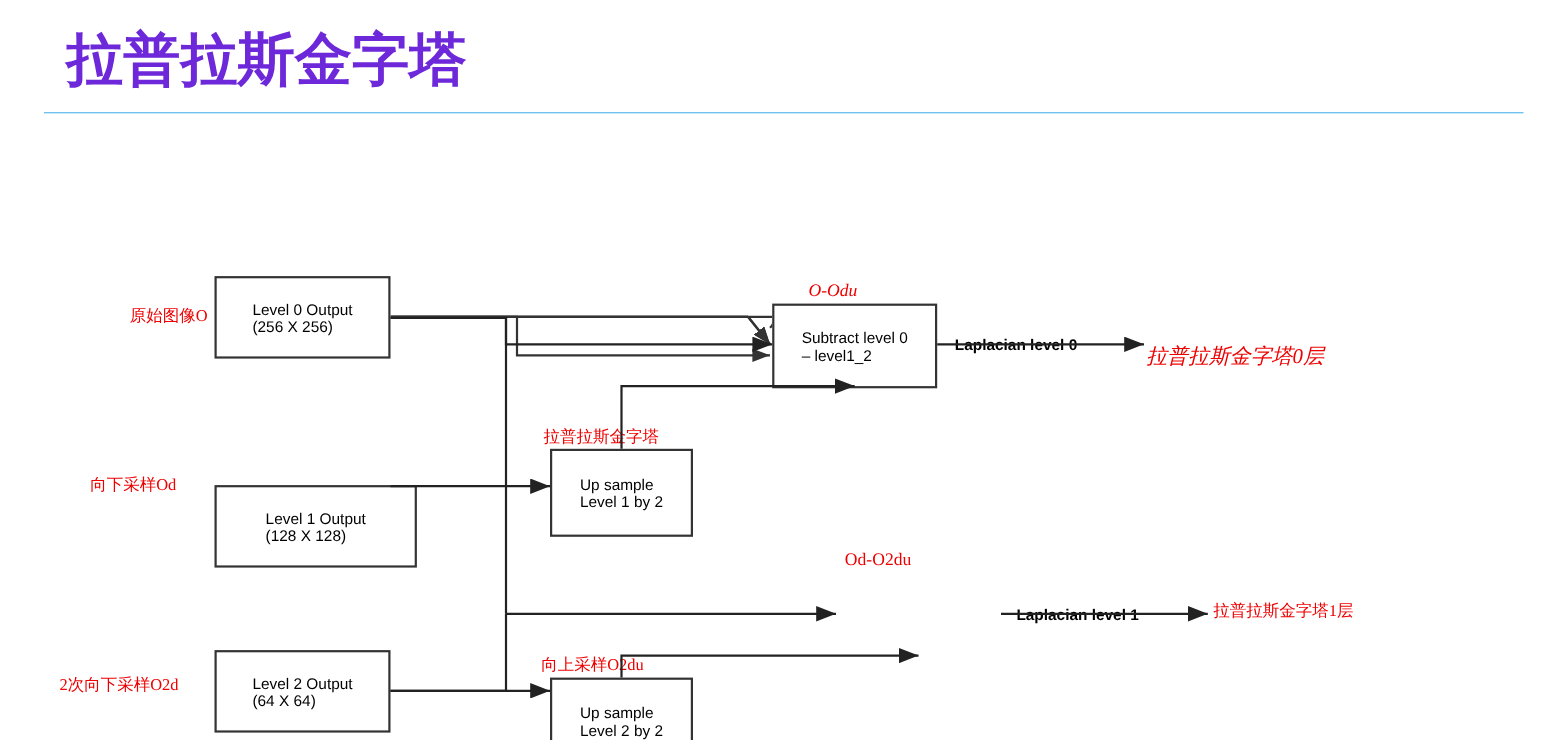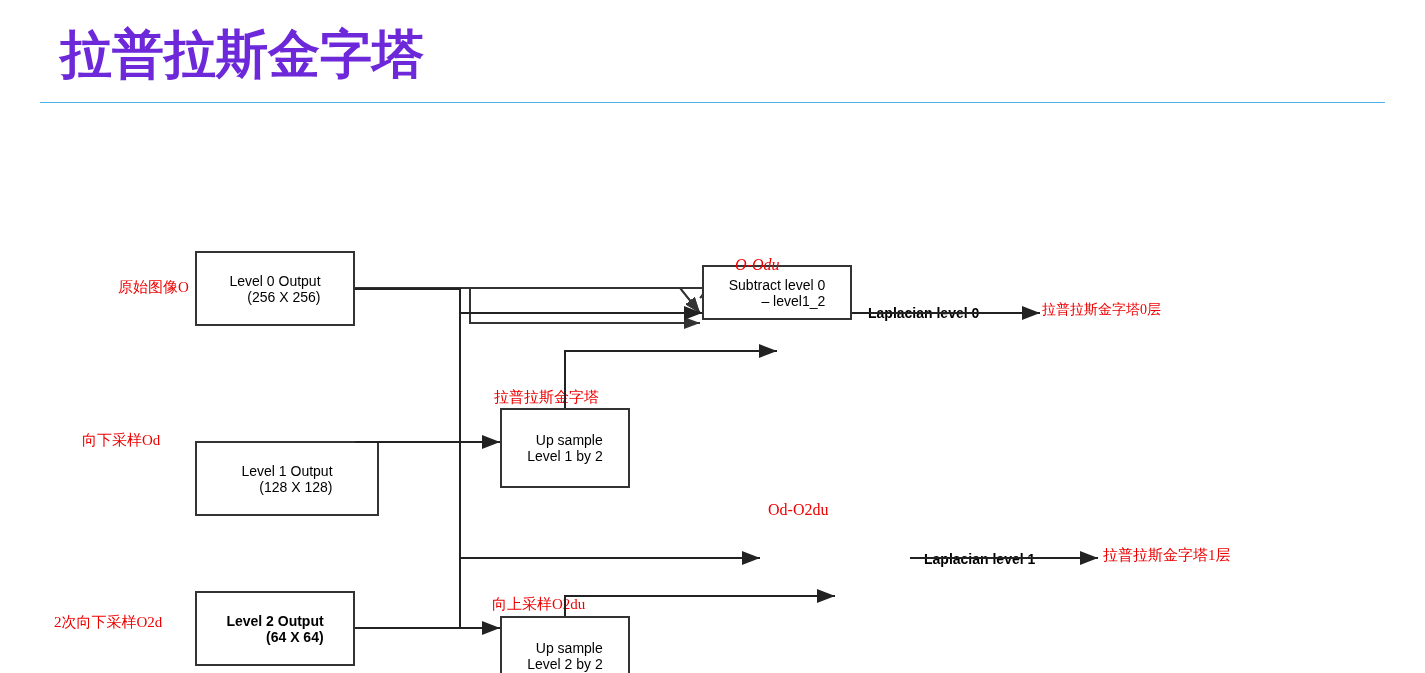--- a/index.html
+++ b/index.html
@@ -36,21 +36,21 @@
     }
     
     .box {
       position: absolute;
       border: 2px solid #333;
       background: #fff;
       display: flex;
       flex-direction: column;
       align-items: center;
       justify-content: center;
-      text-align: right;
+      text-align: left;
       font-size: 14px;
       color: #000;
       font-weight: 500;
     }
     
     .label-red {
       position: absolute;
       color: #e00;
       font-size: 15px;
       font-family: 'SimSun', 'STSong', serif;
@@ -112,45 +112,45 @@
     <div class="label-red" style="left:14px; top:490px;">2次向下采样O2d</div>
 
     <div class="box" style="left:155px; top:128px; width:160px; height:75px; font-size:14px;">
       <span>Level 0 Output<br>(256 X 256)</span>
     </div>
 
     <div class="box" style="left:155px; top:282px; width:184px; height:75px; font-size:14px;margin-top:36px;">
       <span>Level 1 Output<br>(128 X 128)</span>
     </div>
 
-    <div class="box" style="left:155px; top:468px; width:160px; height:75px; font-size:14px;font-weight:bold;">
+    <div class="box" style="left:155px; top:468px; width:160px; height:75px; font-size:14px;">
       <span>Level 2 Output<br>(64 X 64)</span>
     </div>
 
     <div class="box" style="left:460px; top:285px; width:130px; height:80px; font-size:14px;">
       <span>Up sample<br>Level 1 by 2</span>
     </div>
 
     <div class="box" style="left:460px; top:493px; width:130px; height:80px; font-size:14px;">
       <span>Up sample<br>Level 2 by 2</span>
     </div>
 
-    <div class="box" style="left:662px; top:142px; width:150px; height:55px; font-size:14px;">
+    <div class="box" style="left:662px; top:153px; width:150px; height:77px; font-size:14px;">
       <span>Subtract level 0<br>– level1_2</span>
     </div>
 
 
     <div class="label-red" style="left:454px; top:265px;">拉普拉斯金字塔</div>
     <div class="label-red" style="left:452px; top:472px;">向上采样O2du</div>
 
     <div class="label-red" style="left:695px; top:133px; font-size:16px;font-style:italic;">O-Odu</div>
     <div class="label-red" style="left:728px; top:378px; font-size:16px;">Od-O2du</div>
 
     <div class="label-black" style="left:828px; top:182px; font-size:14px;">Laplacian level 0</div>
-    <div class="label-red" style="left:1002px; top:178px; font-size:14px;">拉普拉斯金字塔0层</div>
+    <div class="label-red" style="left:1002px; top:188px; font-size:19px;font-style:italic;">拉普拉斯金字塔0层</div>
 
     <div class="label-black" style="left:884px; top:428px; font-size:14px;">Laplacian level 1</div>
     <div class="label-red" style="left:1063px; top:423px; font-size:15px;">拉普拉斯金字塔1层</div>
 
     <svg style="position:absolute;top:0;left:0;width:100%;height:100%;overflow:visible;pointer-events:none;">
       <defs>
         <marker id="arr" markerWidth="9" markerHeight="7" refX="9" refY="3.5" orient="auto">
           <polygon points="0 0, 9 3.5, 0 7" fill="#222"></polygon>
         </marker>
       </defs>

